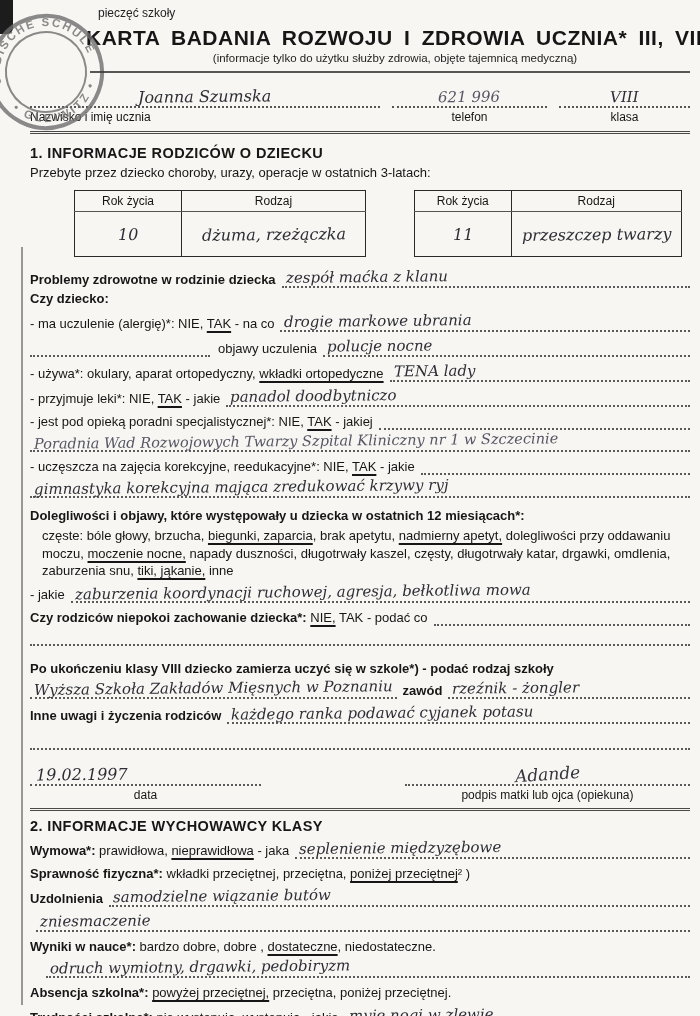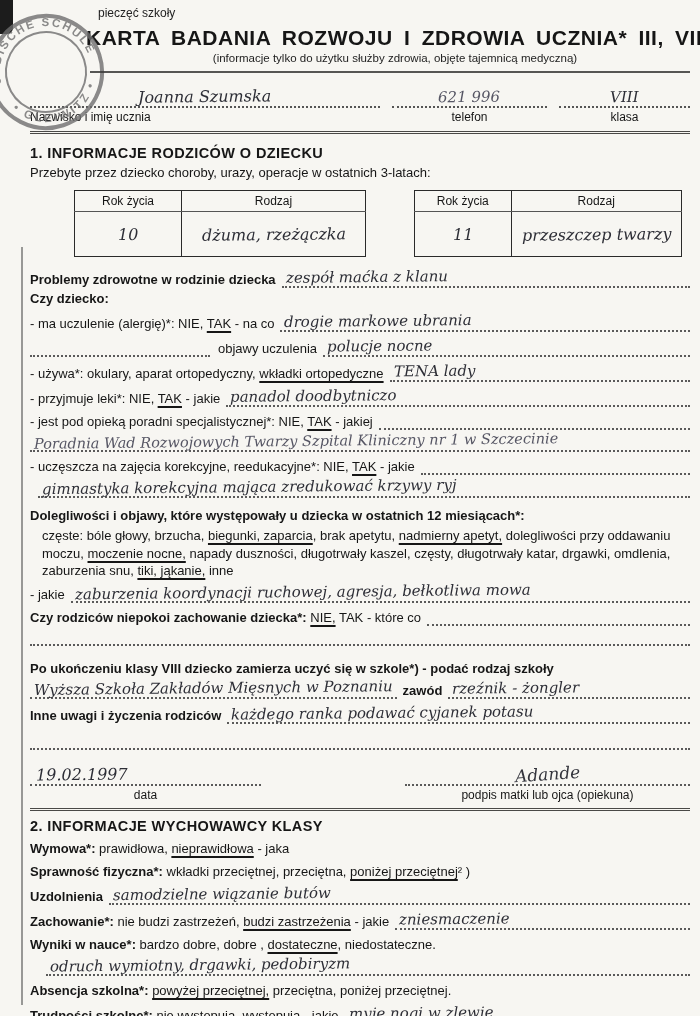--- a/index.html
+++ b/index.html
@@ -168,33 +168,33 @@
     <span class="fill"></span>
   </div>
   <div class="line" style="margin-top:3px">
     <span class="fill" style="margin-left:0"><span class="hw faint" style="font-size:14.5px">Poradnia Wad Rozwojowych Twarzy  Szpital Kliniczny nr 1 w Szczecinie</span></span>
   </div>
   <div class="line">
     <span><span>- uczęszcza na zajęcia korekcyjne, reedukacyjne*: NIE, </span><span class="u">TAK</span><span> - jakie</span></span>
     <span class="fill"></span>
   </div>
   <div class="line" style="margin-top:4px">
-    <span class="fill" style="margin-left:8px"><span class="hw">gimnastyka korekcyjna mająca zredukować krzywy ryj</span></span>
+    <span class="fill" style="margin-left:0"><span class="hw">gimnastyka korekcyjna mająca zredukować krzywy ryj</span></span>
   </div>
 
   <div class="txt b" style="margin-top:9px">Dolegliwości i objawy, które występowały u dziecka w ostatnich 12 miesiącach*:</div>
   <div class="para">
     <span>częste:  bóle głowy, brzucha, </span><span class="u">biegunki, zaparcia</span><span>, brak apetytu, </span><span class="u">nadmierny apetyt,</span><span> dolegliwości przy oddawaniu moczu, </span><span class="u">moczenie nocne,</span><span> napady duszności, długotrwały kaszel, częsty, długotrwały katar, drgawki, omdlenia, zaburzenia snu, </span><span class="u">tiki, jąkanie,</span><span> inne</span>
   </div>
   <div class="line" style="margin-top:4px">
     <span>- jakie</span>
     <span class="fill"><span class="hw">zaburzenia koordynacji ruchowej, agresja, bełkotliwa mowa</span></span>
   </div>
   <div class="line">
-    <span><span class="b">Czy rodziców niepokoi zachowanie dziecka*: </span><span class="u">NIE,</span><span> TAK - które co</span></span>
+    <span><span class="b">Czy rodziców niepokoi zachowanie dziecka*: </span><span class="u">NIE,</span><span> TAK - podać co</span></span>
     <span class="fill"></span>
   </div>
   <div class="dotted-full"></div>
 
   <div class="txt b" style="margin-top:14px">Po ukończeniu klasy VIII dziecko zamierza uczyć się w szkole*) - podać rodzaj szkoły</div>
   <div class="line" style="margin-top:3px">
     <span class="fill" style="margin-left:0;flex:0 0 330px"><span class="hw">Wyższa Szkoła Zakładów Mięsnych w Poznaniu</span></span>
     <span class="b" style="margin-left:6px">zawód</span>
     <span class="fill"><span class="hw">rzeźnik - żongler</span></span>
   </div>
@@ -213,30 +213,30 @@
       <div class="slot"><span class="sig">Adande</span></div>
       <div class="lbl">podpis matki lub ojca (opiekuna)</div>
     </div>
   </div>
   <hr class="rule heavy" style="margin-top:6px">
 
   <div class="h1" style="margin-top:7px">2. INFORMACJE WYCHOWAWCY KLASY</div>
 
   <div class="line">
     <span><span class="b">Wymowa*:</span><span> prawidłowa, </span><span class="u">nieprawidłowa</span><span> - jaka</span></span>
+    <span class="fill"><span class="hw">seplenienie międzyzębowe</span></span>
   </div>
   <div class="line">
     <span><span class="b">Sprawność fizyczna*:</span><span> wkładki przeciętnej, przeciętna, </span><span class="u">poniżej przeciętnej</span><span>² )</span></span>
   </div>
   <div class="line">
     <span class="b">Uzdolnienia</span>
     <span class="fill"><span class="hw">samodzielne wiązanie butów</span></span>
   </div>
   <div class="line">
-    <span><span class="b">Zachowanie*:</span><span> nie budzi zastrzeżeń, </span><span class="u">budzi zastrzeżenia</span><span> - jakie</span></span>
     <span class="fill"><span class="hw">zniesmaczenie</span></span>
   </div>
   <div class="line">
     <span><span class="b">Wyniki w nauce*:</span><span> bardzo dobre, dobre , </span><span class="u">dostateczne</span><span>, niedostateczne.</span></span>
   </div>
   <div class="line" style="margin-top:4px">
     <span class="fill" style="margin-left:16px"><span class="hw">odruch wymiotny, drgawki, pedobiryzm</span></span>
   </div>
   <div class="line">
     <span><span class="b">Absencja szkolna*:</span><span> </span><span class="u">powyżej przeciętnej,</span><span> przeciętna, poniżej przeciętnej.</span></span>

